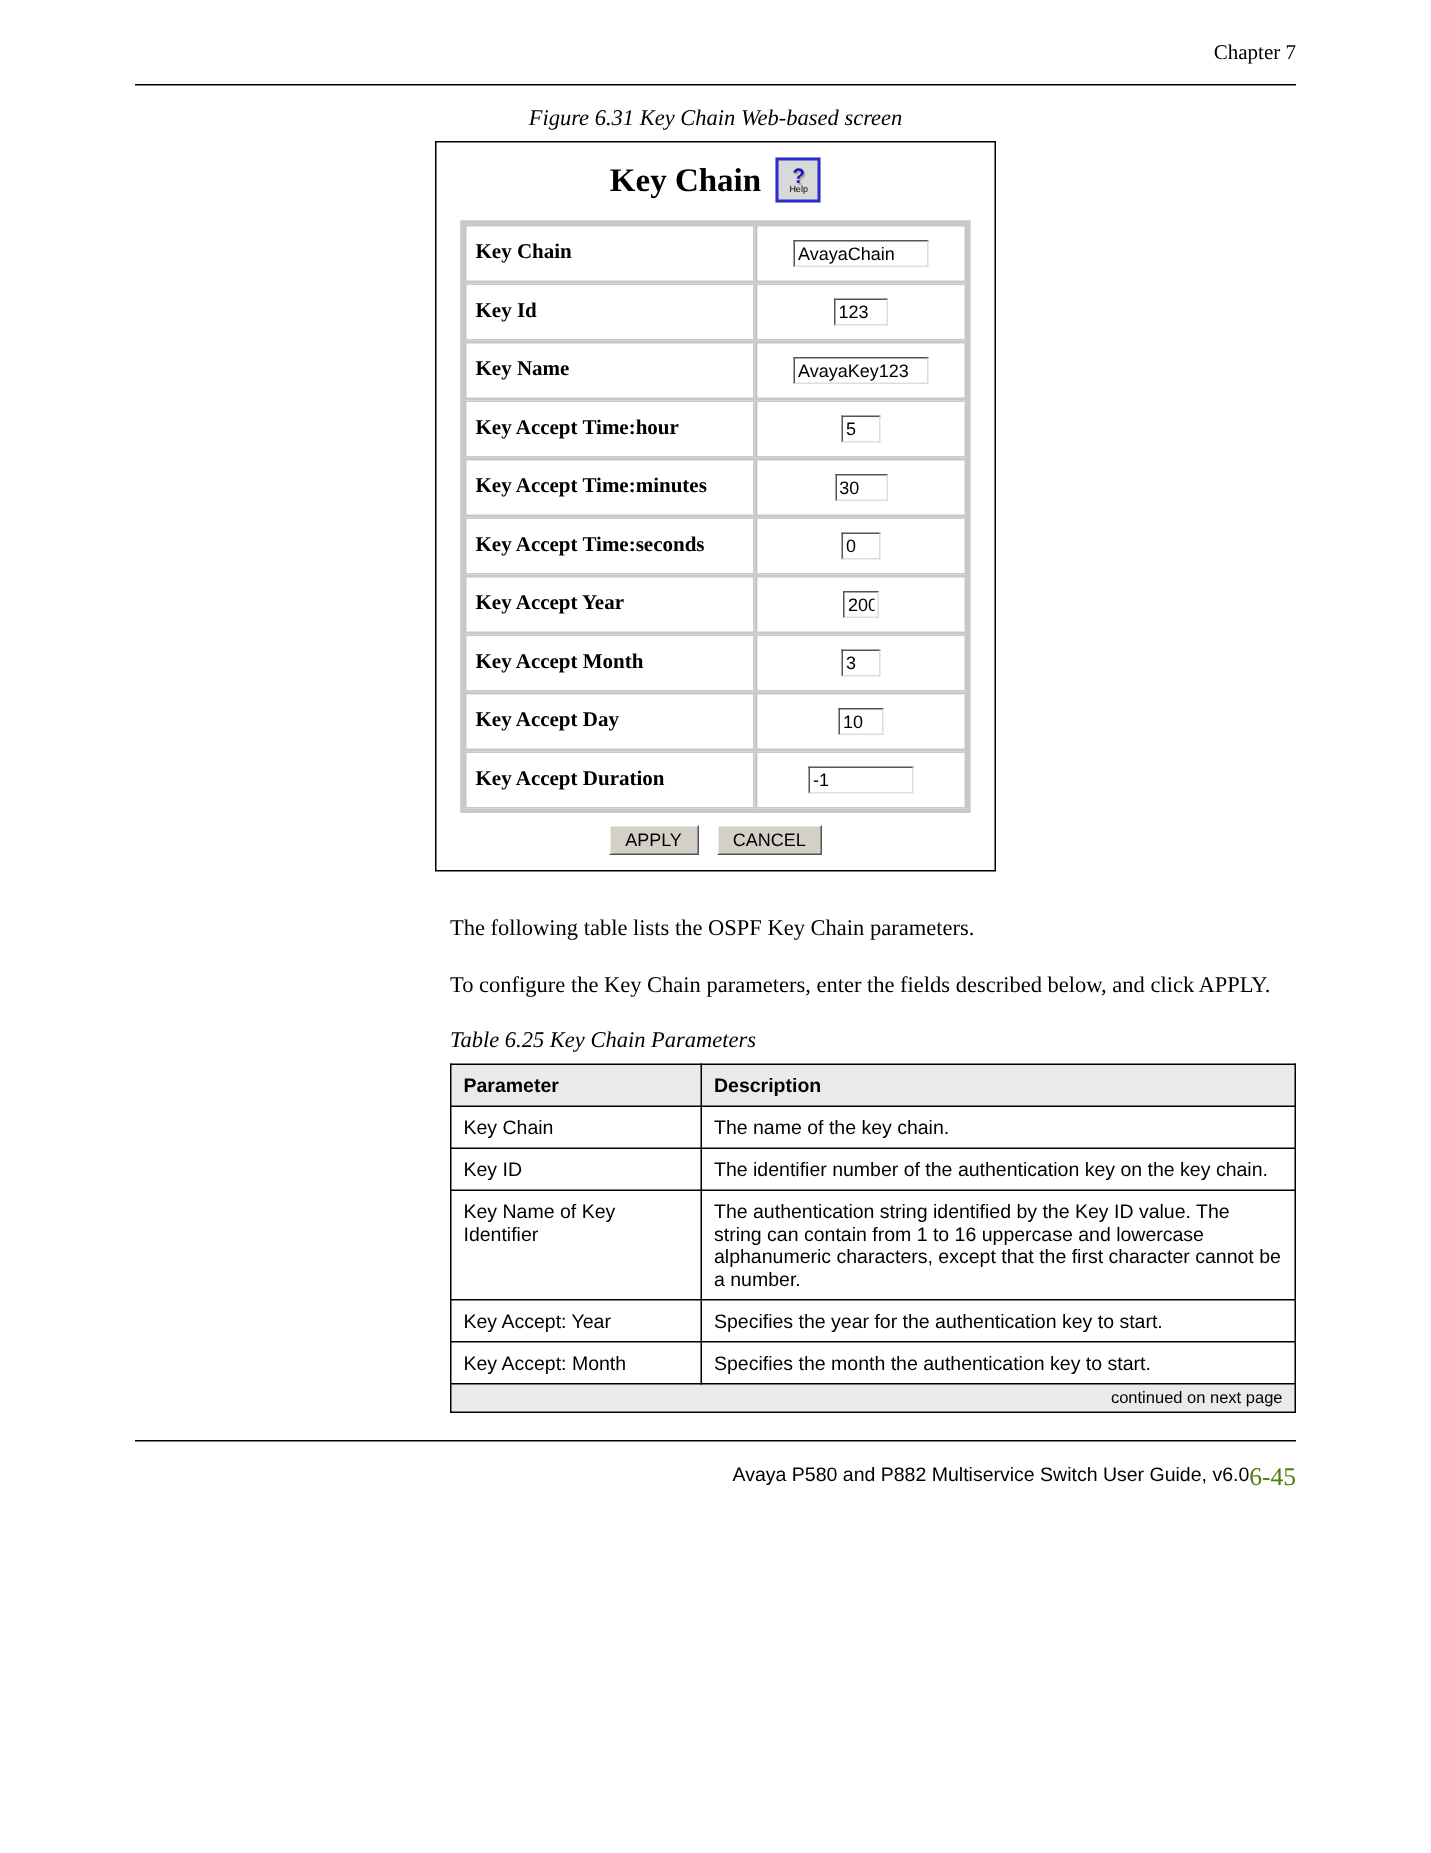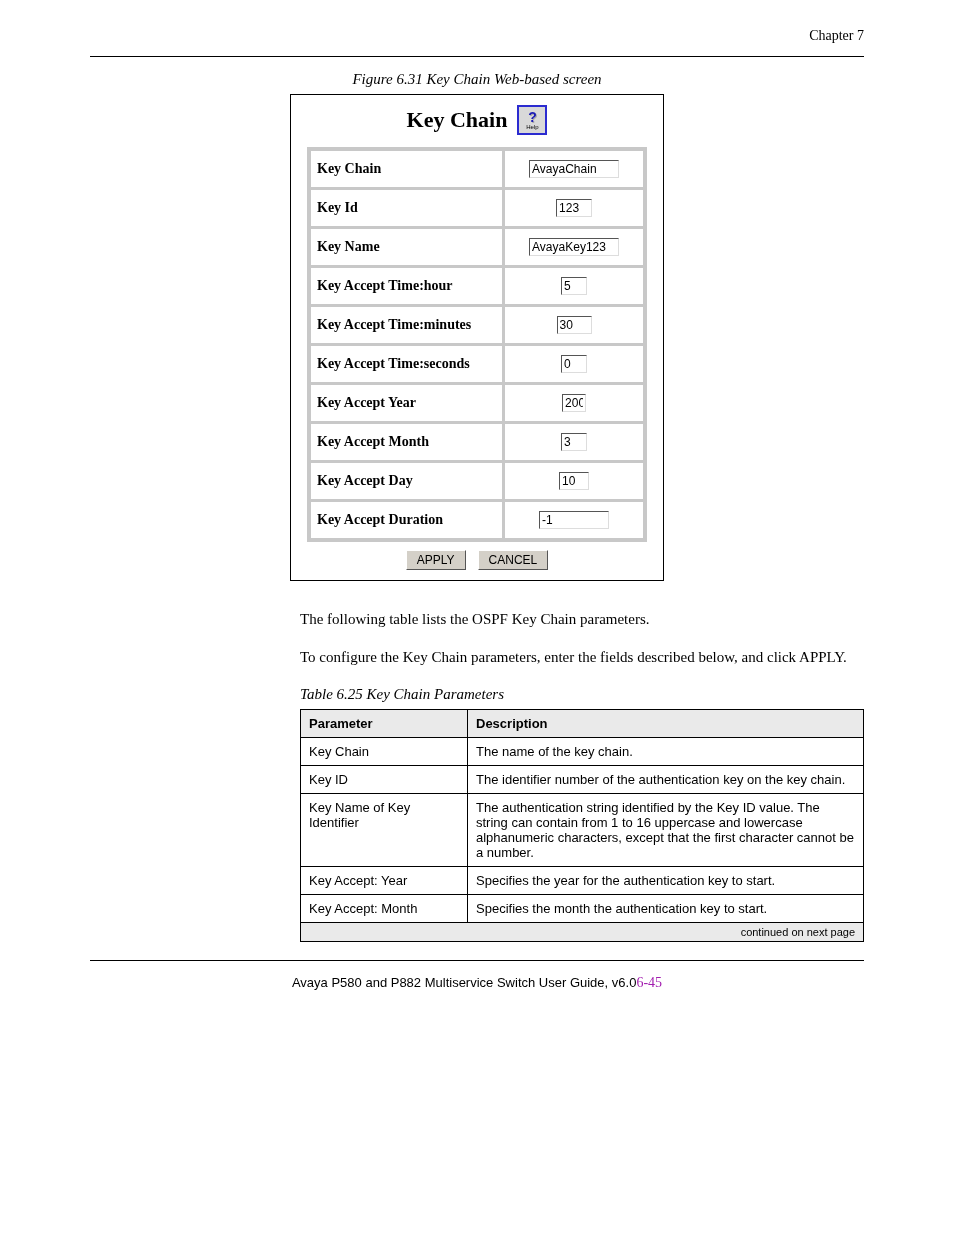--- a/index.html
+++ b/index.html
@@ -166,29 +166,29 @@
   .params-table tr.cont td {
     background: #eaeaea;
     text-align: right;
     font-size: 11px;
     padding: 3px 8px;
   }
   
   .footer {
     margin: 14px 90px 0 90px;
     display: flex;
-    justify-content: center;
+    justify-content: flex-end;
     font-size: 13px;
     font-family: Arial, sans-serif;
     padding-bottom: 30px;
   }
   .page-num {
     font-family: "Times New Roman", Times, serif;
-    font-size: 14px;
-    color: #a21caf;
+    font-size: 17px;
+    color: #4d7c0f;
   }
 </style>
 </head>
 <body>
 
 <div class="page">
 
   <div class="header-area">
     <div class="header-right">Chapter 7</div>
   </div>

